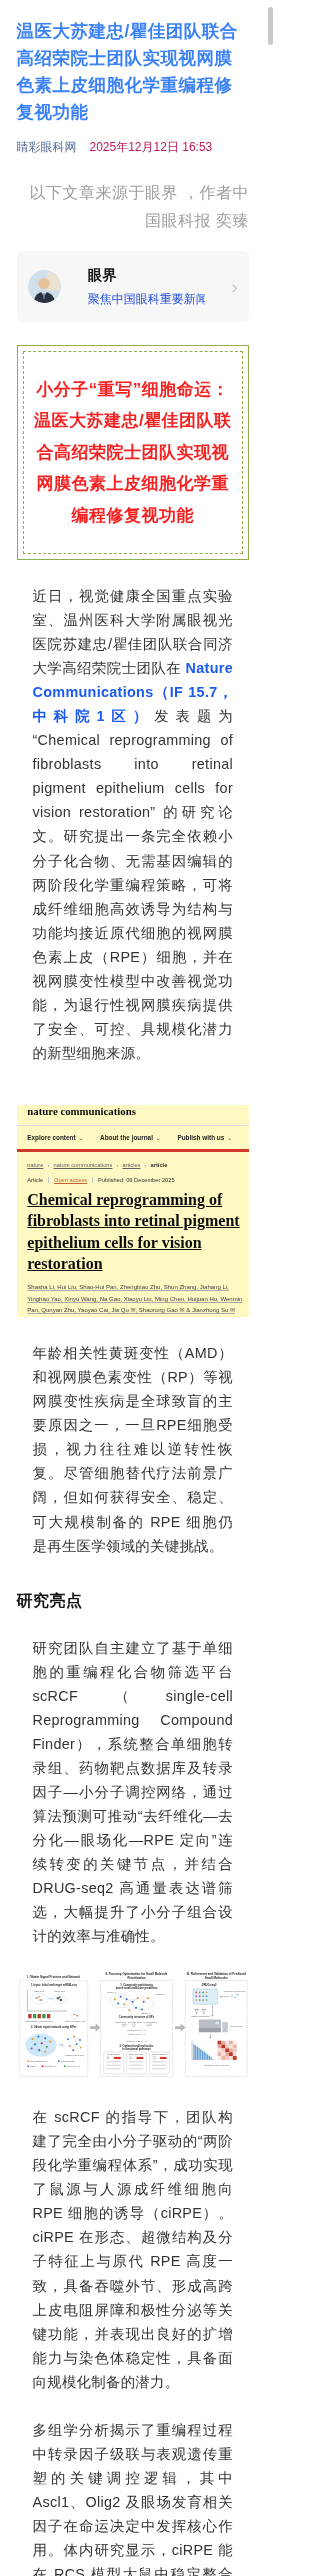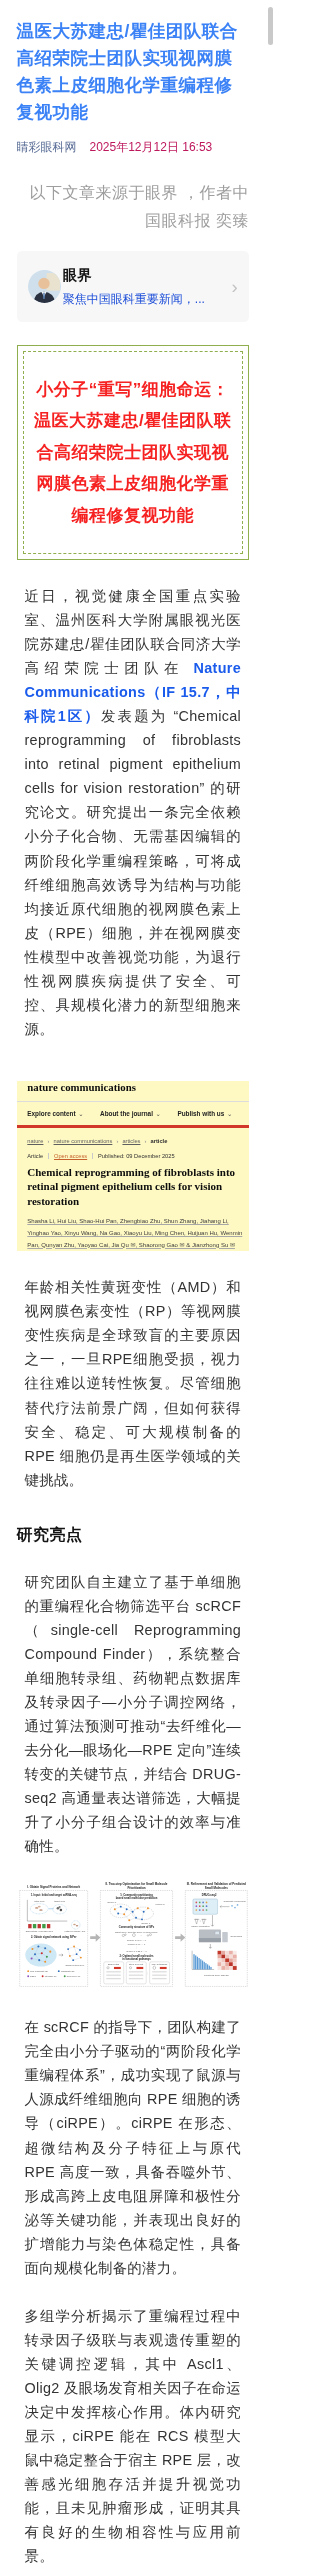--- a/index.html
+++ b/index.html
@@ -4,48 +4,48 @@
 <style>
   html,body{margin:0;padding:0;background:#ffffff;}
   body{width:313px;font-family:"Liberation Sans",sans-serif;color:#333;position:relative;}
   .page{box-sizing:border-box;width:313px;padding:0 64px 31px 16.5px;position:relative;}
   .scrollbar-thumb{position:absolute;left:268px;top:7.2px;width:4.6px;height:38px;border-radius:2.6px;background:#c9c9c9;}
   h1.title{margin:17.5px 0 0;font-size:17.5px;line-height:1.55;font-weight:700;color:#3b82f6;letter-spacing:0.5px;}
   .byline{margin-top:13.4px;font-size:12px;display:flex;gap:13px;align-items:baseline;}
   .account{color:#576b95;}
   .date{color:#be185d;}
   .source-note{margin:23px 0 0;font-size:16px;line-height:1.7;color:#9e9e9e;letter-spacing:0.5px;text-align:right;}
-  .source-card{margin-top:17.5px;background:#f7f7f7;border-radius:5.2px;padding:14.4px 11.3px;display:flex;align-items:center;gap:2px;}
+  .source-card{margin-top:17.5px;background:#f7f7f7;border-radius:5.2px;padding:14.4px 11.3px;display:flex;align-items:center;gap:27px;}
   .avatar{width:33px;height:33px;border-radius:50%;overflow:hidden;flex:none;background:#dfe9f2;}
   .card-text{min-width:0;}
   .card-name{font-size:14.4px;font-weight:700;color:#141414;}
   .card-desc{margin-top:6.2px;font-size:12px;color:#1d4ed8;white-space:nowrap;overflow:hidden;}
   .chevron{margin-left:auto;color:#c2c2c2;font-size:18.5px;line-height:1;flex:none;}
   .red-box{margin-top:23px;border:0.5px solid #8fae4e;padding:5.2px;}
   .red-box-inner{border:0.5px dashed #8fae4e;padding:21.6px 7.2px;}
   .red-box-inner p{margin:0;color:#f62222;font-weight:700;font-size:17px;line-height:1.85;text-align:center;letter-spacing:0.5px;}
-  .para{margin:24px 8px 0;font-size:14.4px;line-height:1.67;color:#333;text-align:justify;letter-spacing:0.3px;}
+  .para{margin:24px 16px 0;font-size:14.4px;line-height:1.67;color:#333;text-align:justify;letter-spacing:0.3px;}
   .blue{color:#1a5bec;font-weight:700;}
   
   .paper-card{margin:40px 0 0;padding:0;background:#fef9c3;}
   .nc-pad{margin-left:10.8px;}
   .nc-logo{font-family:"Liberation Serif",serif;font-weight:700;font-size:10.8px;color:#0c0c0c;letter-spacing:0;}
   .nc-divider{height:0.5px;background:#dcdcdc;margin-top:8.2px;}
   .nc-nav{display:flex;gap:16.5px;margin:8.2px 0 7.2px 10.8px;font-size:6.4px;font-weight:700;color:#222;letter-spacing:0;}
   .caret{display:inline-block;margin-left:2.6px;font-weight:400;color:#444;}
   .caret::before{content:"\2304";}
   .nc-redbar{height:2.6px;background:#d2382a;}
   .nc-breadcrumb{display:flex;align-items:center;gap:4.1px;margin:10.3px 0 0 10.8px;font-size:5.7px;color:#5f5f5f;letter-spacing:0;}
   .nc-crumb{text-decoration:underline;}
   .nc-crumb-current{font-weight:700;color:#2d2d2d;text-decoration:none;}
   .bc-sep::before{content:"\203A";color:#8a8a8a;}
   .nc-meta{display:flex;align-items:center;gap:5.2px;margin:9.3px 0 0 10.8px;font-size:5.7px;color:#2f2f2f;letter-spacing:0;}
   .vbar{width:0.5px;height:6.2px;background:#c9c9c9;}
   .nc-open{color:#c4612c;text-decoration:underline;}
-  .nc-title{margin:5.2px 0 0 10.8px;font-family:"Liberation Serif",serif;font-size:11px;line-height:1.35;font-weight:700;color:#0d0d0d;letter-spacing:0;max-width:216px;}
+  .nc-title{margin:5.2px 0 0 10.8px;font-family:"Liberation Serif",serif;font-size:16px;line-height:1.35;font-weight:700;color:#0d0d0d;letter-spacing:0;max-width:216px;text-decoration:underline;}
   .nc-authors{margin:7.2px 5.2px 0 10.8px;font-size:6px;line-height:1.95;color:#3c3c3c;letter-spacing:0;text-decoration:underline;text-decoration-color:#a8a8a8;max-width:219px;}
   h2.section{margin:33px 0 0;font-size:16px;font-weight:700;color:#141414;letter-spacing:0.5px;}
   .pipeline{margin:24px 0 0;}
   
   .pt{font-size:7px;font-weight:700;fill:#222;}
   .pb{font-size:6.2px;font-weight:700;fill:#222;}
   .pm{font-size:5.2px;fill:#555;}
   .pdash{fill:none;stroke:#9a9a9a;stroke-width:.8;stroke-dasharray:3 2.2;}
   .bdash{fill:none;stroke:#58a6d6;stroke-width:.7;stroke-dasharray:2 1.5;}
   .edge{stroke:#9fb3c8;stroke-width:.5;fill:none;}

